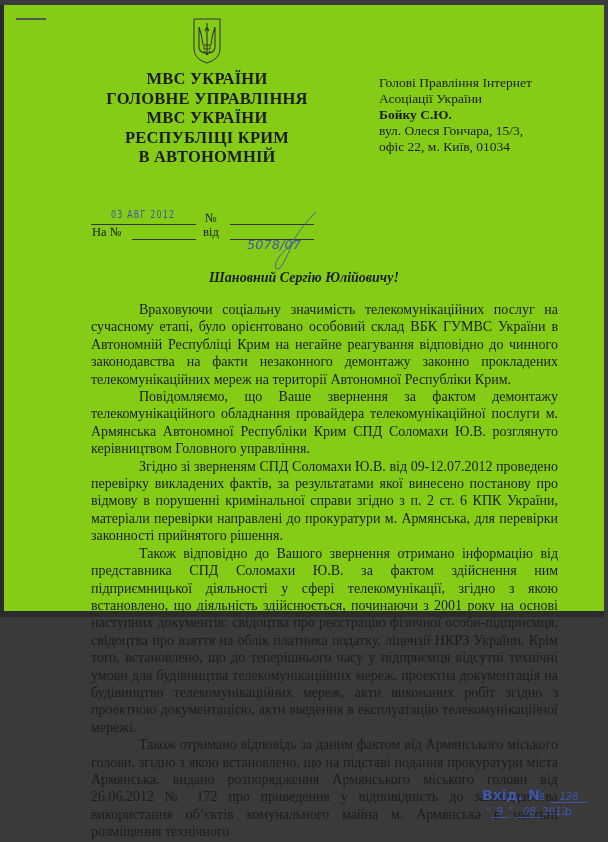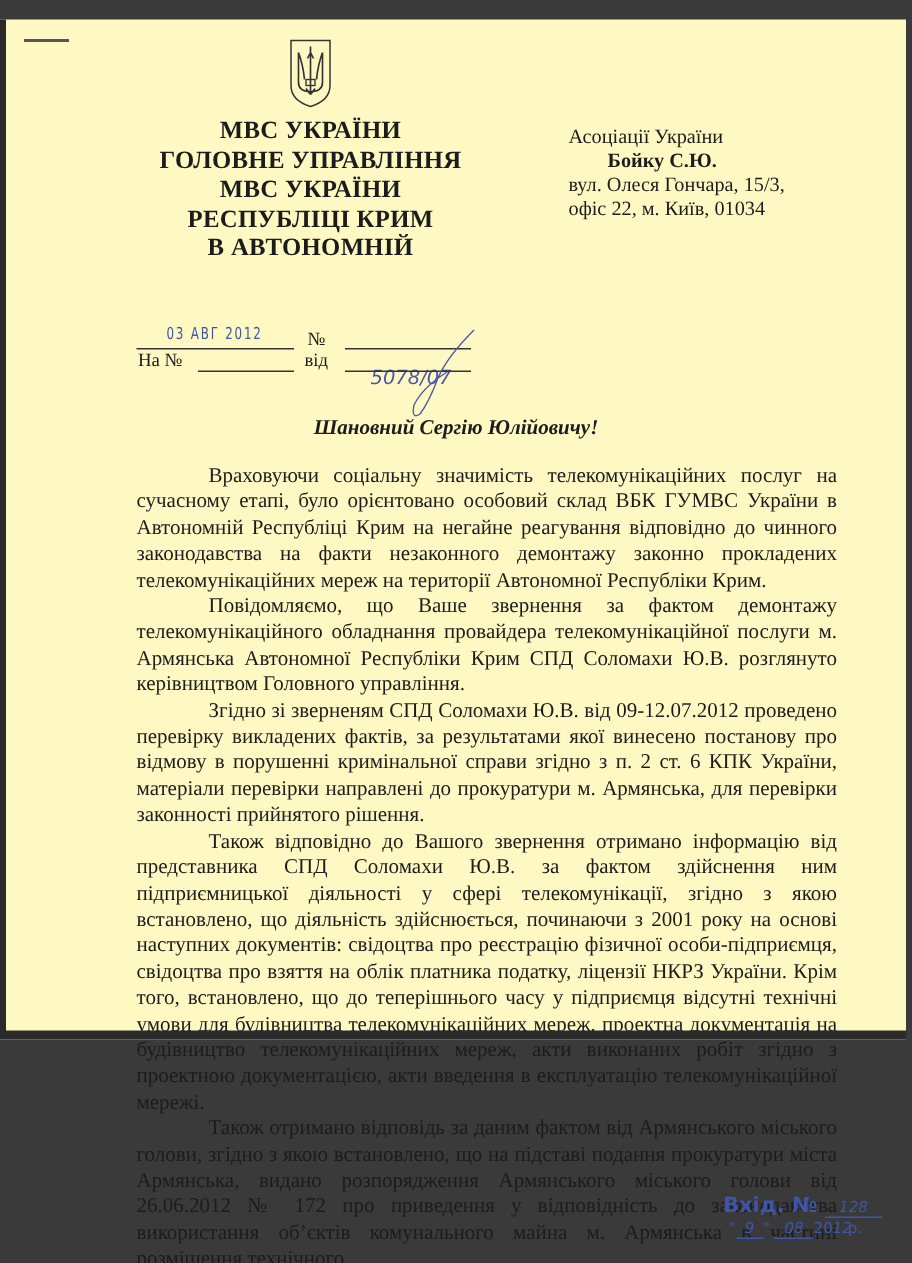--- a/index.html
+++ b/index.html
@@ -1,35 +1,35 @@
 <!DOCTYPE html>
 <html><head>
 <meta charset="utf-8">
 <style>
   html, body { margin:0; padding:0; }
   body { width:608px; height:842px; background:#3a3a3a; position:relative; overflow:hidden; }
   .page {
-    position:absolute; left:0; top:13px; width:600px; height:680px;
-    background:#fef9c3; border-left:4px solid #2a2a2a;
+    position:absolute; left:0; top:5px; width:600px; height:612px;
+    background:#84cc16; border-left:4px solid #2a2a2a;
     font-family:"Liberation Serif", "DejaVu Serif", serif; color:#1c1c1c;
   }
   .bottom-edge { position:absolute; left:0; right:0; bottom:0; height:6px; background:#2b2b2b; }
   .scan-dash { position:absolute; left:12px; top:13px; width:30px; height:2px; background:#555; }
   .emblem { position:absolute; left:188px; top:12px; width:30px; height:48px; }
   .org { position:absolute; left:58px; top:64px; width:290px; text-align:center;
     font-weight:bold; font-size:16.5px; line-height:19.5px; letter-spacing:0.2px; }
   .org div { white-space:nowrap; }
   .sender-addr { position:absolute; left:90px; top:168px; font-size:12.5px; line-height:16px; }
   .reg-row { position:absolute; font-size:12.5px; }
   .line { position:absolute; border-bottom:1px solid #333; height:0; }
   .stamp-date { position:absolute; left:107px; top:203px; color:#3d56a8;
     font-family:"DejaVu Sans Condensed","DejaVu Sans", sans-serif; font-size:11px; letter-spacing:1.5px; transform:scaleX(0.8); transform-origin:left; }
   .hand { position:absolute; color:#4a57a6; font-family:"DejaVu Sans", sans-serif; font-style:italic;margin-top:30px; }
   .recipient { position:absolute; left:375px; top:70px; font-size:13.5px; line-height:16px; }
-  .recipient .name { font-weight:bold;margin-left:26px; }
+  .recipient .name { font-weight:bold; }
   .greeting { position:absolute; left:0; width:600px; top:265px; text-align:center;
     font-weight:bold; font-style:italic; font-size:14px; }
   .body { position:absolute; left:87px; top:296px; width:467px; font-size:14px; line-height:17.4px; text-align:justify; }
   .body p { margin:0; text-indent:48px; }
   .incoming { position:absolute; left:478px; top:780px; color:#3d56a8; font-family:"DejaVu Sans", sans-serif; }
   .incoming .lbl { font-weight:bold; font-size:14px; }
   .incoming .u { display:inline-block; border-bottom:1px solid #3d56a8; text-align:center; font-style:italic; font-size:10px; }
   .incoming .date { font-size:10px; margin-top:2px; }
 </style>
 </head>
@@ -61,20 +61,21 @@
 
   <div class="reg-row" style="left:88px; top:220px;">На №</div>
   <div class="line" style="left:128px; top:234px; width:64px;"></div>
   <div class="reg-row" style="left:199px; top:220px;">від</div>
   <div class="line" style="left:226px; top:234px; width:84px;"></div>
   <svg style="position:absolute; left:264px; top:205px; width:50px; height:62px;" viewBox="0 0 50 62">
     <path d="M48 2 Q30 20 24 34 Q18 50 12 58 Q6 62 8 52 Q14 40 30 30" fill="none" stroke="#4a57a6" stroke-width="0.9"></path>
   </svg>
 
   <div class="recipient">
+    <div>Голові Правління Інтернет</div>
     <div>Асоціації України</div>
     <div class="name">Бойку С.Ю.</div>
     <div>вул. Олеся Гончара, 15/3,</div>
     <div>офіс 22, м. Київ, 01034</div>
   </div>
 
   <div class="greeting">Шановний Сергію Юлійовичу!</div>
 
   <div class="body">
     <p>Враховуючи соціальну значимість телекомунікаційних послуг на сучасному етапі, було орієнтовано особовий склад ВБК ГУМВС України в Автономній Республіці Крим на негайне реагування відповідно до чинного законодавства на факти незаконного демонтажу законно прокладених телекомунікаційних мереж на території Автономної Республіки Крим.</p>

